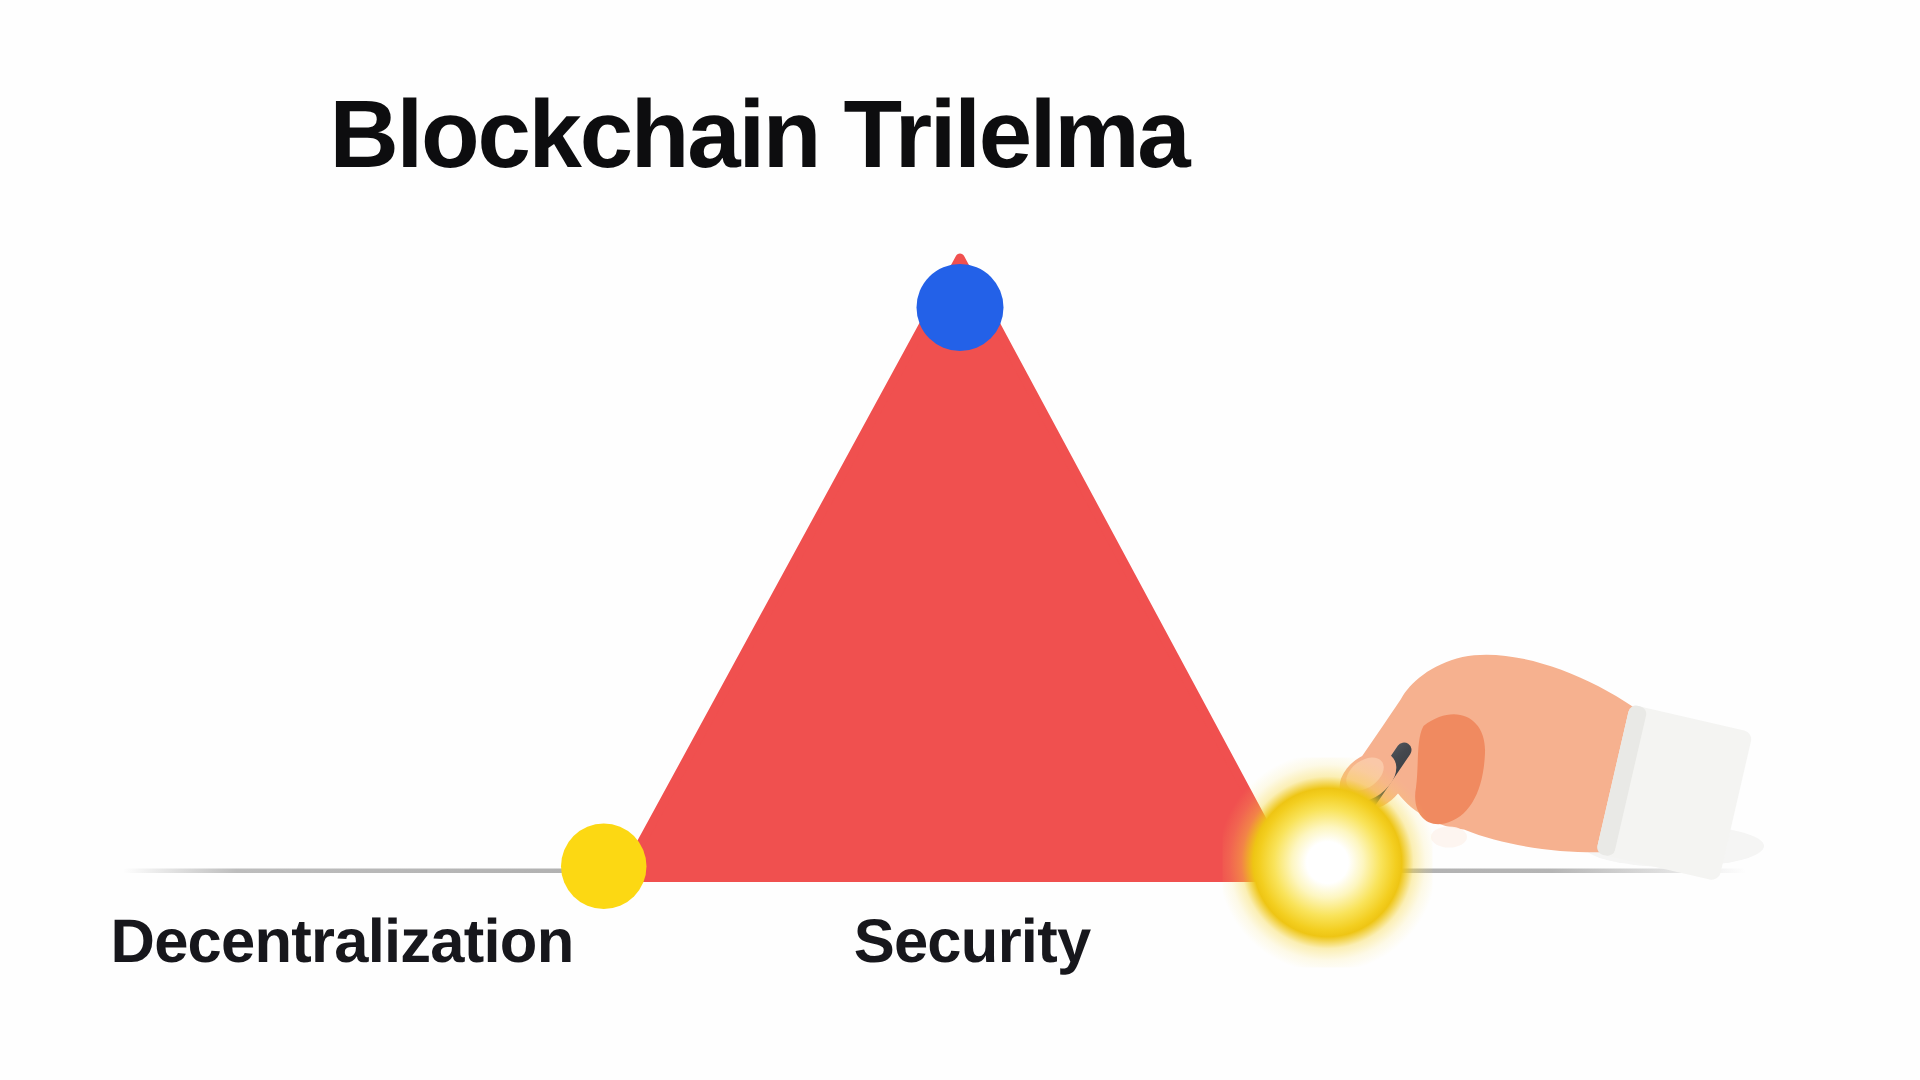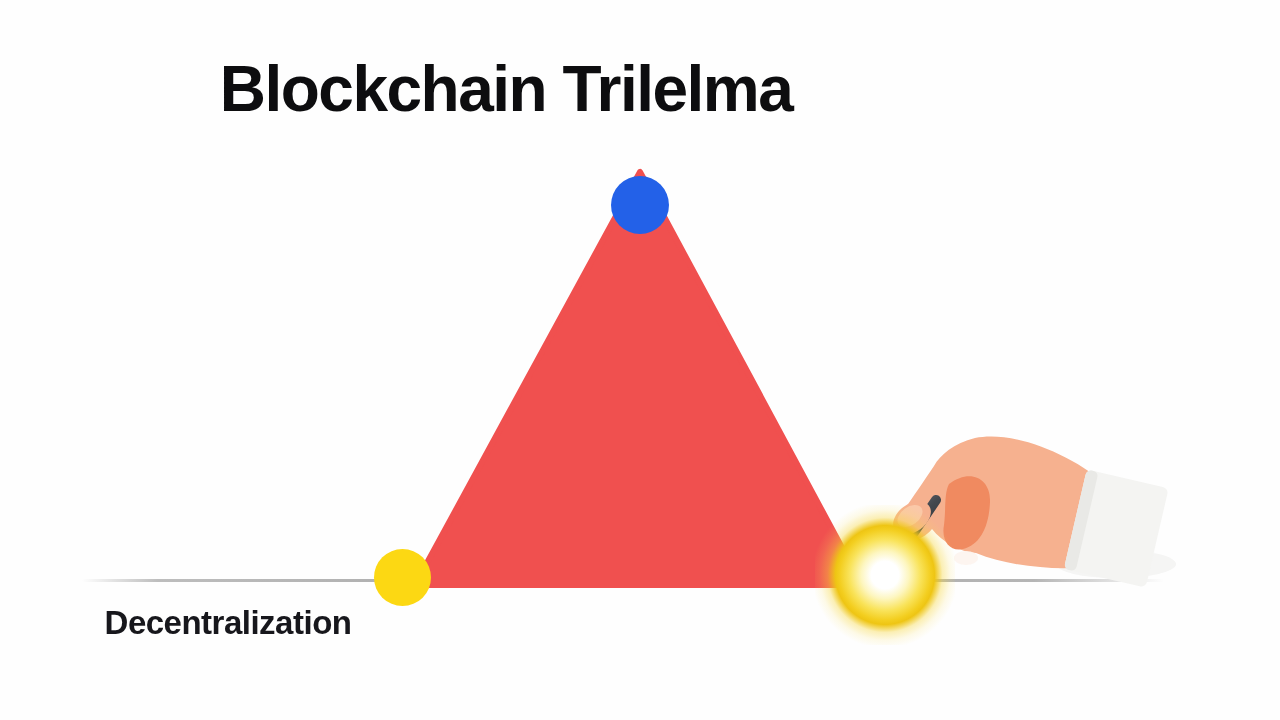--- a/index.html
+++ b/index.html
@@ -64,21 +64,21 @@
   }
   .hand-svg{
     position:absolute;
     left:848px;top:392px;
     z-index:4;
   }
   .vertex-label{
     position:absolute;
     top:604px;
     transform:translateX(-50%);
-    font-size:33px;
+    font-size:41px;
     font-weight:700;
     letter-spacing:-0.5px;
     color:#17171c;
     white-space:nowrap;
     z-index:6;
   }
   .label-left{left:228px;}
   .label-center{left:648px;}
   .label-right{left:1058px;}
 </style>
@@ -137,15 +137,16 @@
     <g transform="rotate(13 240 90)">
       <rect x="236" y="78" width="84" height="102" rx="6" fill="#f4f4f2"></rect>
       <rect x="236" y="78" width="12" height="102" rx="5" fill="#e9e9e6"></rect>
     </g>
   </svg>
 
   <div class="glow-dot"></div>
 
   <div class="vertex-label label-left">Decentralization</div>
 
+  <div class="vertex-label label-center">Security</div>
 
 
 </div>
 
 </body></html>

